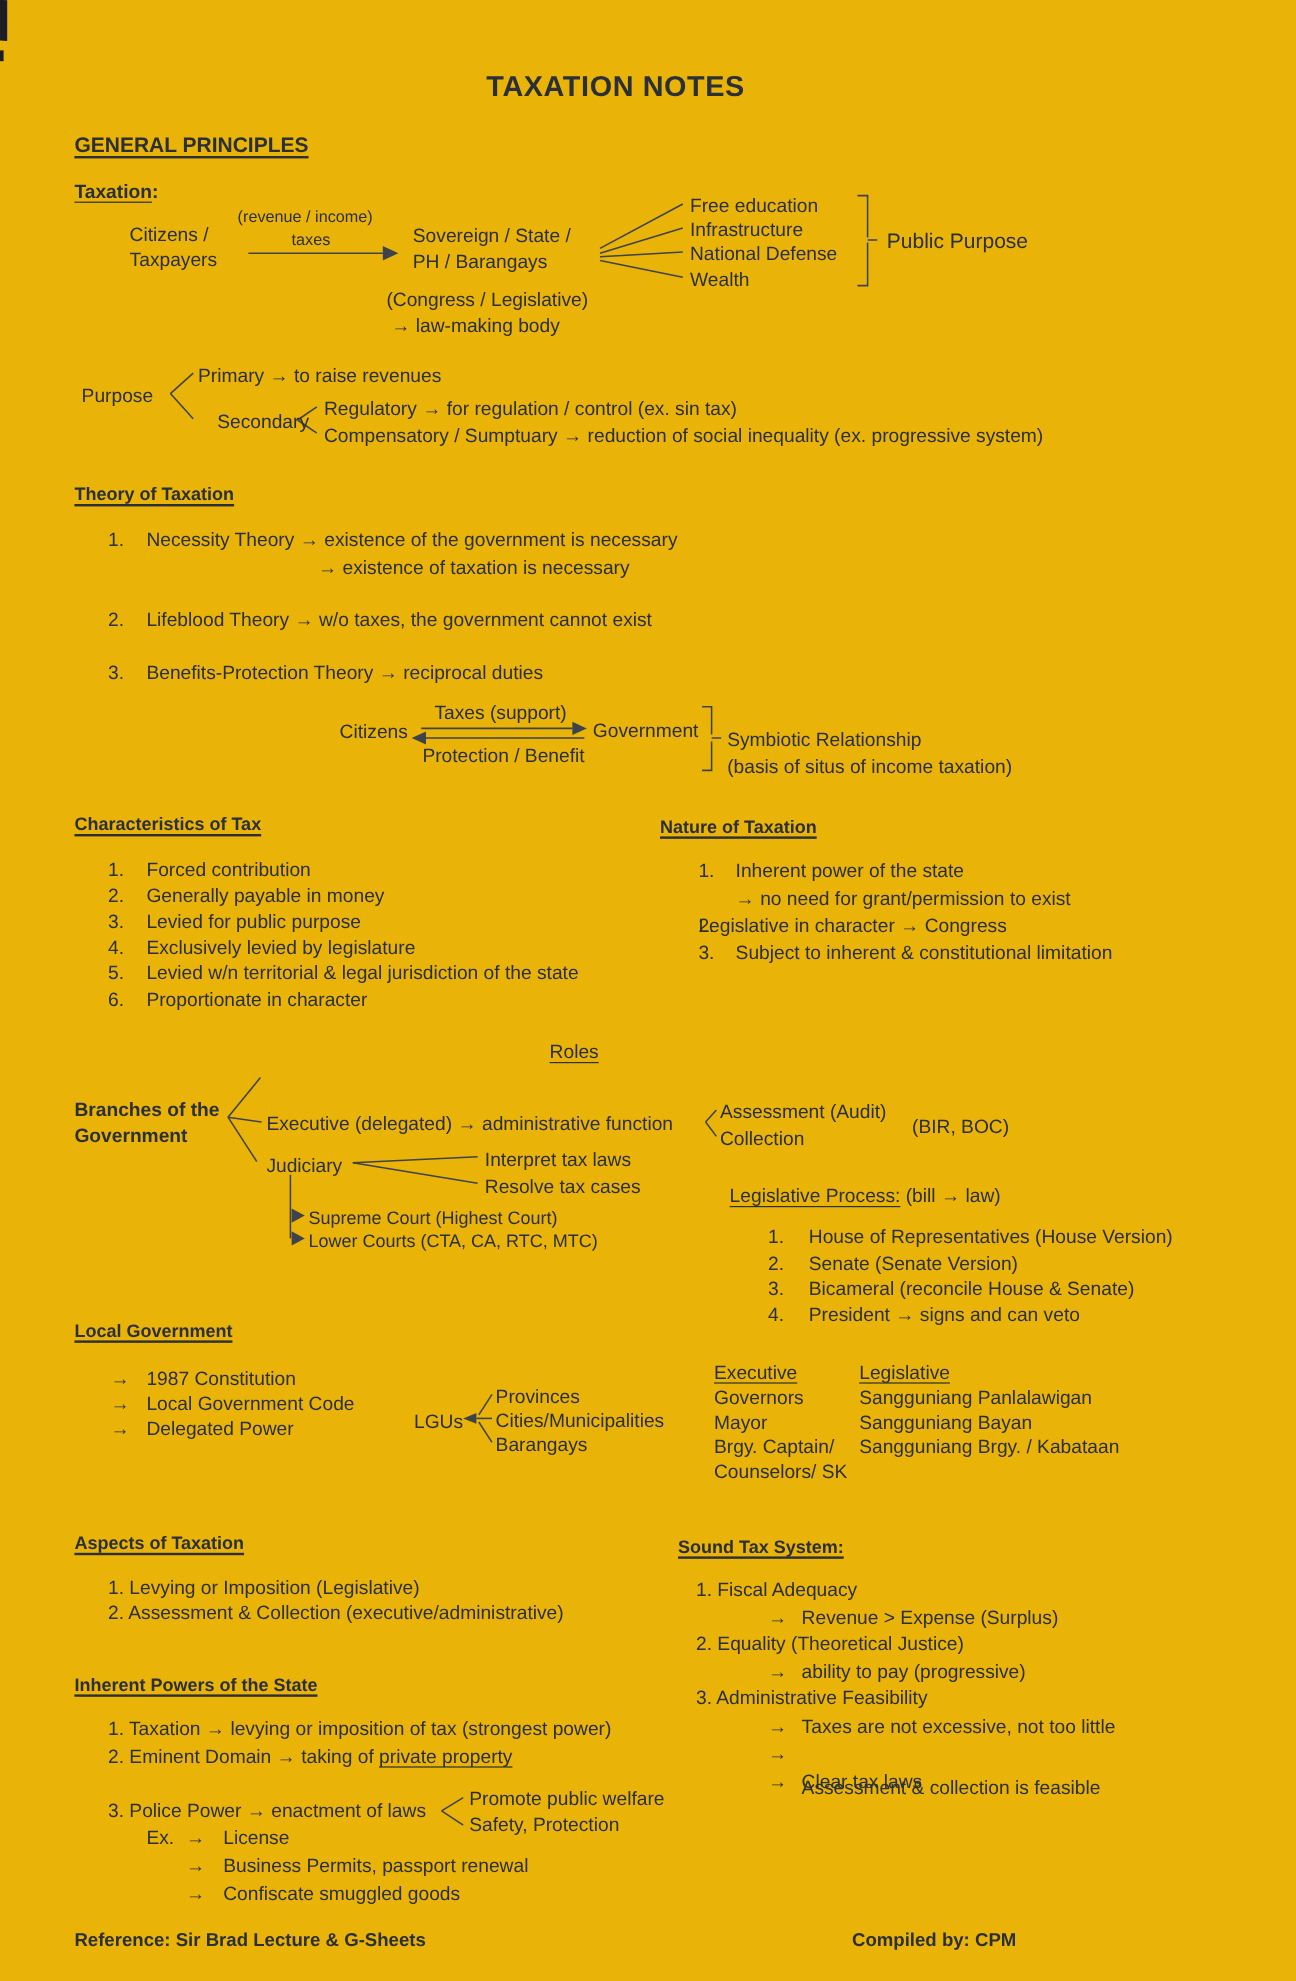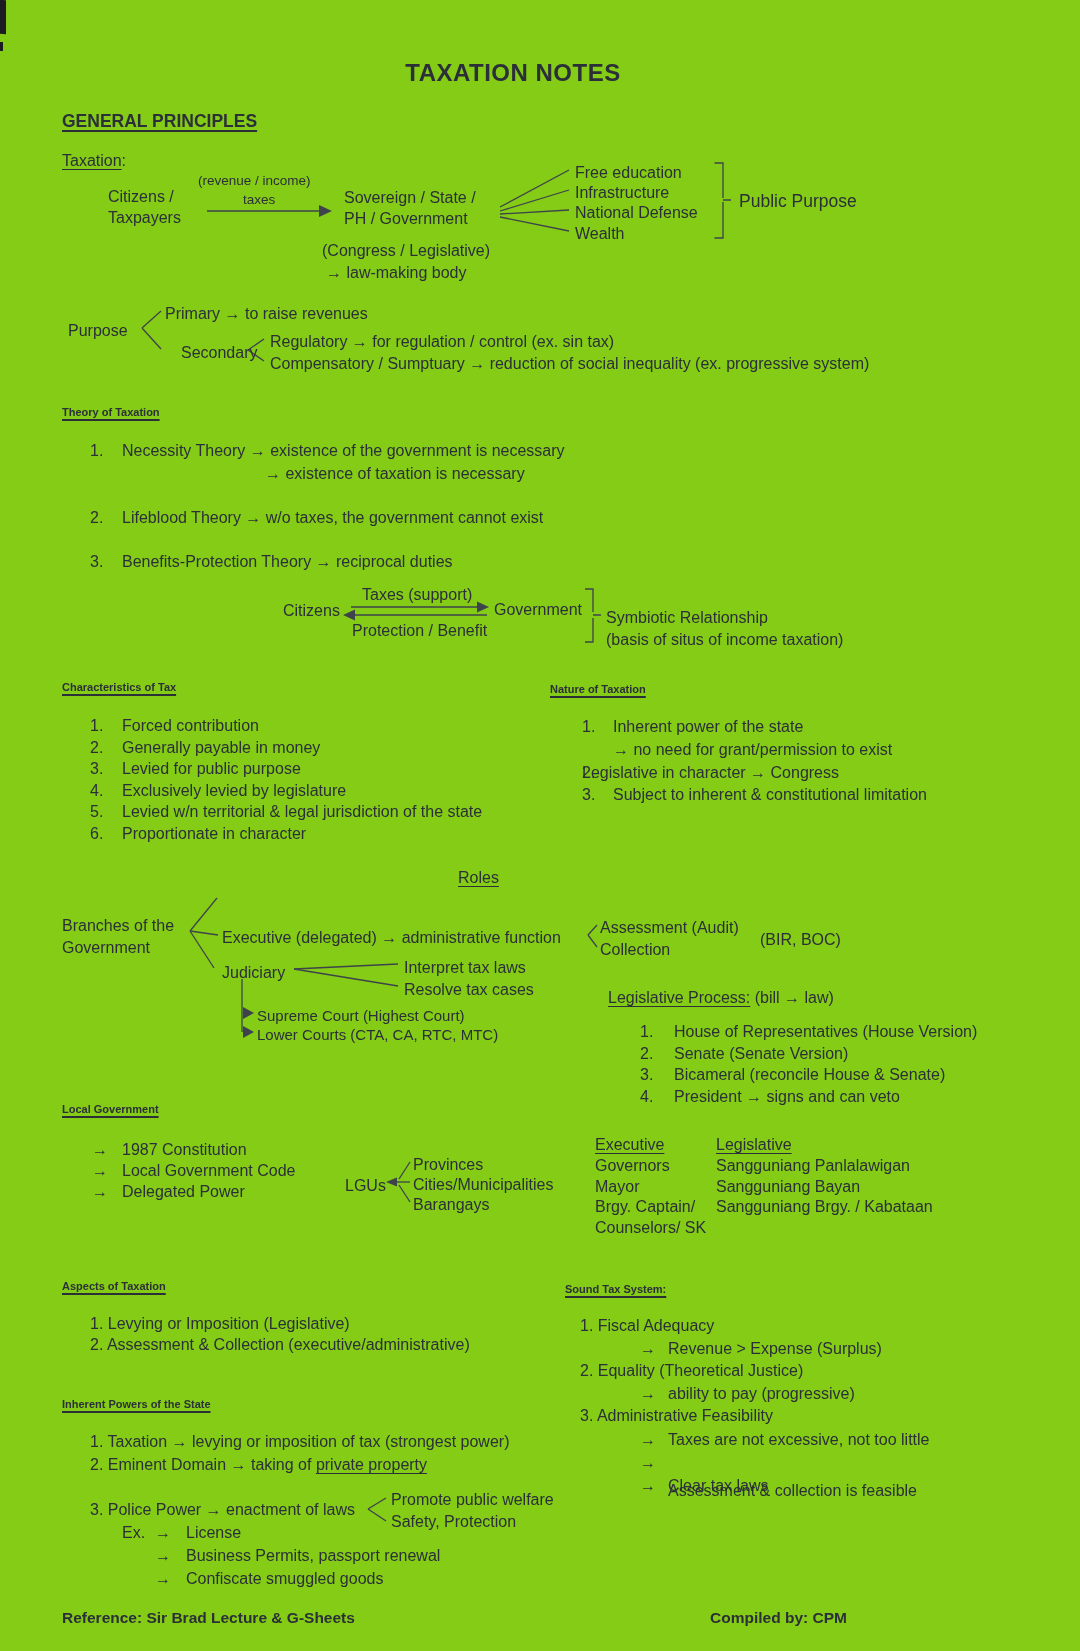--- a/index.html
+++ b/index.html
@@ -1,20 +1,20 @@
 <!DOCTYPE html>
 <html><head>
 <meta charset="utf-8">
 <style>
   html,body{margin:0;padding:0;background:#ffffff;}
-  .page{position:relative;width:1080px;height:1651px;background:#84cc16;
+  .page{position:relative;width:1080px;height:1651px;background:#eab308;
         font-family:"Liberation Sans","DejaVu Sans",sans-serif;color:#2b2f37;overflow:hidden;}
   .t{position:absolute;font-size:16px;line-height:21px;white-space:pre;}
-  .b{font-weight:normal;}
-  .hd{font-weight:bold;font-size:11px;text-decoration:underline;
+  .b{font-weight:bold;}
+  .hd{font-weight:bold;font-size:15px;text-decoration:underline;
       text-decoration-thickness:1.7px;text-underline-offset:3px;}
   .un{text-decoration:underline;text-decoration-thickness:1.2px;text-underline-offset:3px;}
   .s13{font-size:13.5px;line-height:17px;}
   .s15{font-size:15px;line-height:19px;}
   .s17{font-size:17.5px;}
   .lh22{line-height:22px;}
   .title{font-size:24px;font-weight:bold;letter-spacing:.5px;transform:translateX(-50%);}
   .ftr{font-size:15.5px;font-weight:bold;}
   svg.lines{position:absolute;left:0;top:0;pointer-events:none;}
   .artifact{position:absolute;background:#1b1d22;}
@@ -98,21 +98,21 @@
 
   <div class="t title" style="left:513px;top:62px;">TAXATION NOTES</div>
   <div class="t hd" style="left:62px;top:111px;font-size:17.5px;">GENERAL PRINCIPLES</div>
 
   <div class="t" style="left:62px;top:150px;"><span class="b un">Taxation</span><span class="b">:</span></div>
   <div class="t" style="left:108px;top:186px;">Citizens /
 Taxpayers</div>
   <div class="t s13" style="left:198px;top:172px;">(revenue / income)</div>
   <div class="t s13" style="left:243px;top:191px;">taxes</div>
   <div class="t" style="left:344px;top:187px;">Sovereign / State /
-PH / Government</div>
+PH / Barangays</div>
   <div class="t" style="left:322px;top:240px;">(Congress / Legislative)</div>
   <div class="t" style="left:326px;top:262px;">→ law-making body</div>
   <div class="t" style="left:575px;top:162px;">Free education</div>
   <div class="t" style="left:575px;top:182px;">Infrastructure</div>
   <div class="t" style="left:575px;top:202px;">National Defense</div>
   <div class="t" style="left:575px;top:223px;">Wealth</div>
   <div class="t s17" style="left:739px;top:191px;">Public Purpose</div>
 
   <div class="t" style="left:68px;top:320px;">Purpose</div>
   <div class="t" style="left:165px;top:303px;">Primary → to raise revenues</div>

